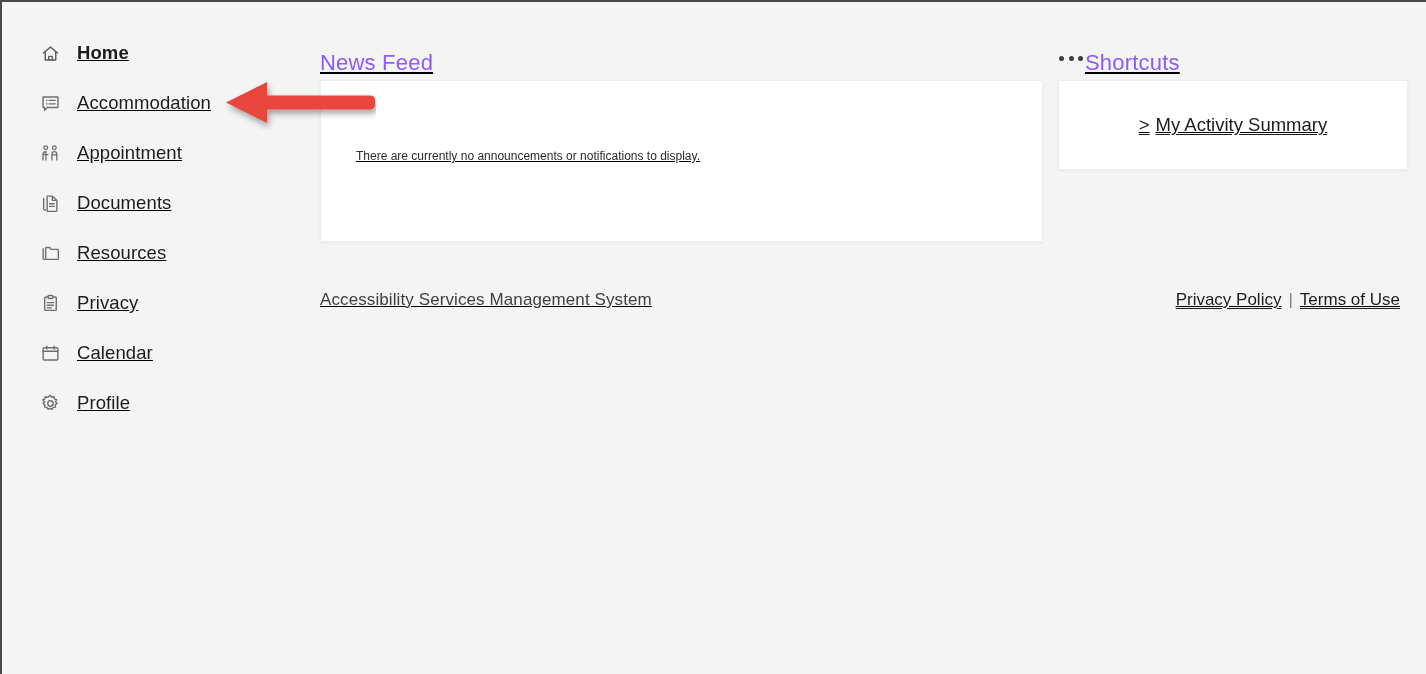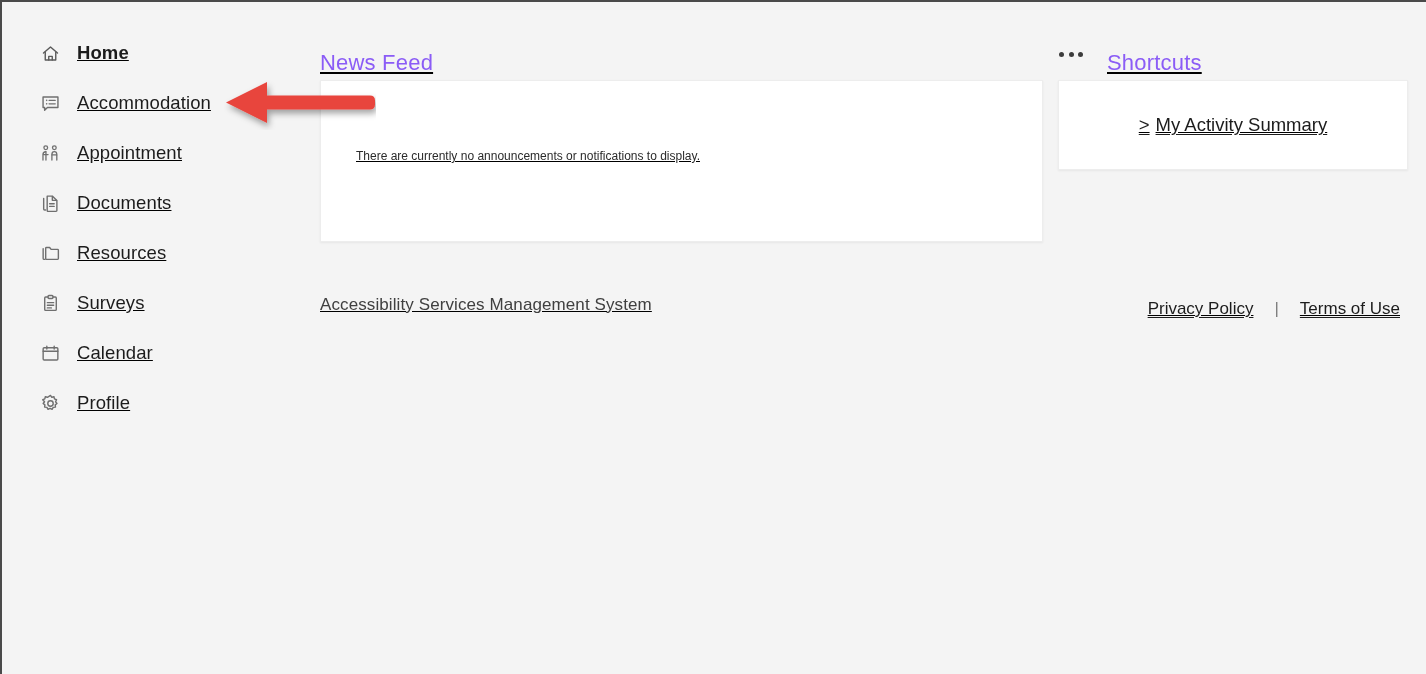--- a/index.html
+++ b/index.html
@@ -90,22 +90,22 @@
     font-size: 22px;
     font-weight: 400;
     color: #8b5cf6;
     letter-spacing: 0.2px;
     line-height: 1;
   }
 
   .panel-head-short {
     flex: 1 1 auto;
     display: flex;
-    align-items: flex-start;
-    gap: 24px;
+    align-items: center;
+    gap: 2px;
     padding-bottom: 6px;
     padding-left: 16px;
   }
 
   .kebab {
     display: flex;
     align-items: center;
     gap: 4.5px;
     padding-bottom: 9px;
     cursor: pointer;
@@ -177,23 +177,22 @@
     font-size: 17px;
     color: #404040;
     letter-spacing: 0.1px;
   }
 
   .footer-links {
     font-size: 17px;
     color: #1c1c1c;
     display: flex;
     align-items: flex-end;
-    gap: 21px;
+    gap: 7px;
     white-space: nowrap;
-    margin-top: 9px;
   }
   .footer-links a {
     color: #1c1c1c;
     text-decoration: underline;
     text-underline-offset: 3px;
     cursor: pointer;
   }
   .footer-sep { color: #7d7d7d; }
 
   
@@ -275,21 +274,21 @@
     </div>
 
     <div class="nav-item">
       <span class="nav-icon">
         <svg width="21" height="21" viewBox="0 0 24 24" fill="none" stroke="currentColor" stroke-width="1.6" stroke-linecap="round" stroke-linejoin="round">
           <path d="M9.2 4.6H6.4a1 1 0 0 0-1 1v13.2a1 1 0 0 0 1 1h11.2a1 1 0 0 0 1-1V5.6a1 1 0 0 0-1-1h-2.8"></path>
           <rect x="9.2" y="2.8" width="5.6" height="3.4" rx="1"></rect>
           <path d="M8.4 11h7.2M8.4 14h7.2M8.4 17h4.6"></path>
         </svg>
       </span>
-      <span class="nav-label">Surveys</span>
+      <span class="nav-label">Privacy</span>
     </div>
 
     <div class="nav-item">
       <span class="nav-icon">
         <svg width="21" height="21" viewBox="0 0 24 24" fill="none" stroke="currentColor" stroke-width="1.6" stroke-linecap="round" stroke-linejoin="round">
           <rect x="3.6" y="5.4" width="16.8" height="14.1" rx="1.2"></rect>
           <path d="M3.6 9.4h16.8"></path>
           <path d="M7.8 3.6v3.2M16.2 3.6v3.2"></path>
         </svg>
       </span>

